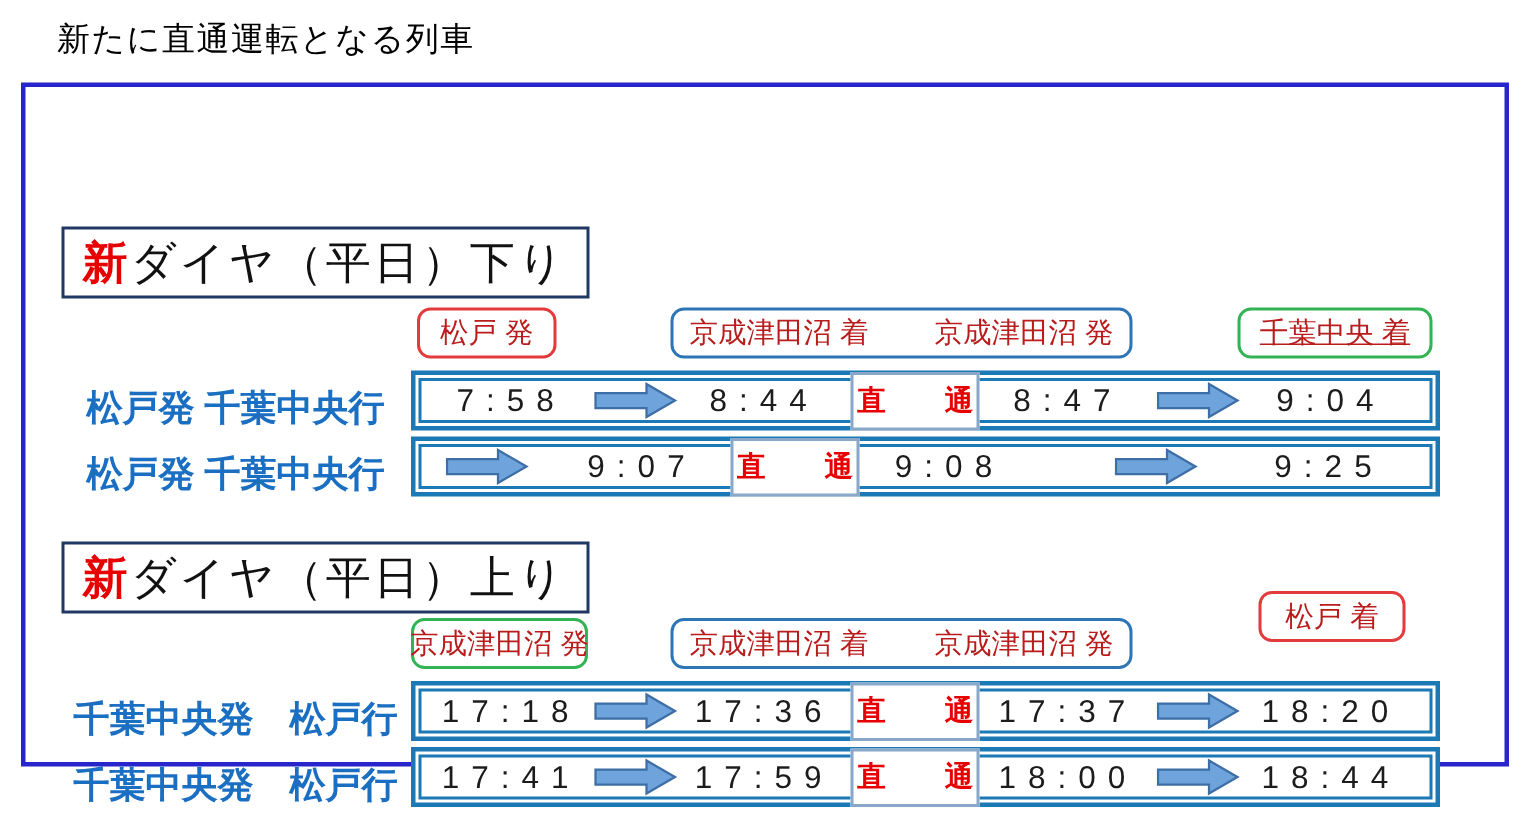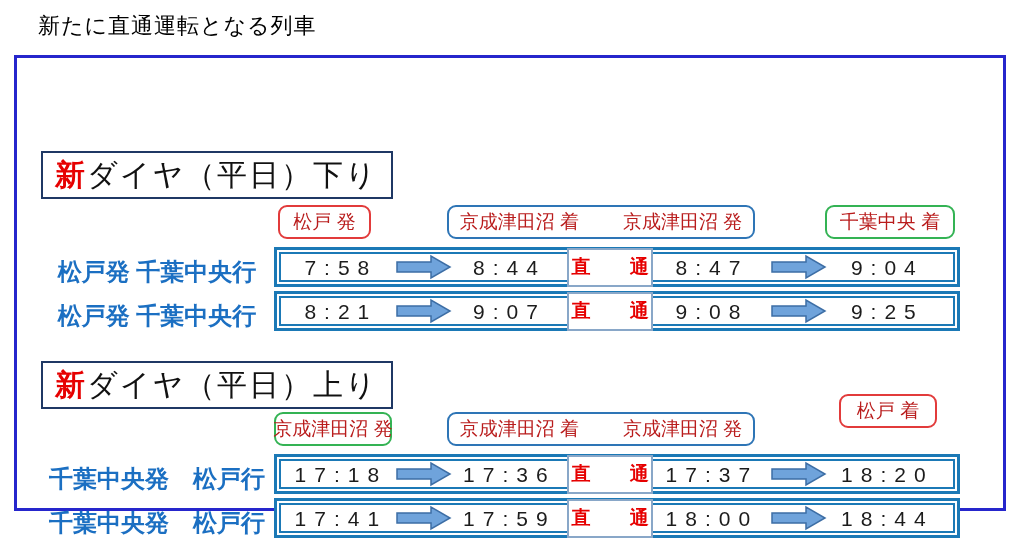--- a/index.html
+++ b/index.html
@@ -59,21 +59,21 @@
     </div>
 
     <div class="hdr red" style="left:261px; top:147px; width:93px;">
       <span>松戸 発</span>
     </div>
     <div class="hdr blue" style="left:430px; top:147px; width:308px;">
       <span>京成津田沼 着</span>
         <span class="gap2"></span>
         <span>京成津田沼 発</span>
     </div>
-    <div class="hdr green" style="left:808px; top:147px; width:130px;">
+    <div class="hdr green" style="left:808px; top:147px; width:130px;text-decoration:underline;">
       <span>千葉中央 着</span>
     </div>
 
     <div class="rowlabel" style="top:198px;">松戸発 千葉中央行</div>
     <div class="row" style="top:189px;">
       <div class="row-inner">
         <span class="t t1">7:58</span>
         <span class="g g1"></span>
         <span class="arrow">
             <svg width="56" height="26" viewBox="0 0 56 26">
@@ -93,21 +93,20 @@
             </svg>
           </span>
         <span class="g g4"></span>
         <span class="t t4">9:04</span>
       </div>
     </div>
 
     <div class="rowlabel" style="top:242px;">松戸発 千葉中央行</div>
     <div class="row" style="top:233px;">
       <div class="row-inner">
-        <span class="t t1">8:21</span>
         <span class="g g1"></span>
         <span class="arrow">
             <svg width="56" height="26" viewBox="0 0 56 26">
               <polygon points="1,8 35,8 35,2 54,13 35,24 35,18 1,18" fill="#6fa3db" stroke="#3d6ea5" stroke-width="1.5"></polygon>
             </svg>
           </span>
         <span class="g g2"></span>
         <span class="t t2">9:07</span>
         <span class="badge">
             <span>直 通</span>

